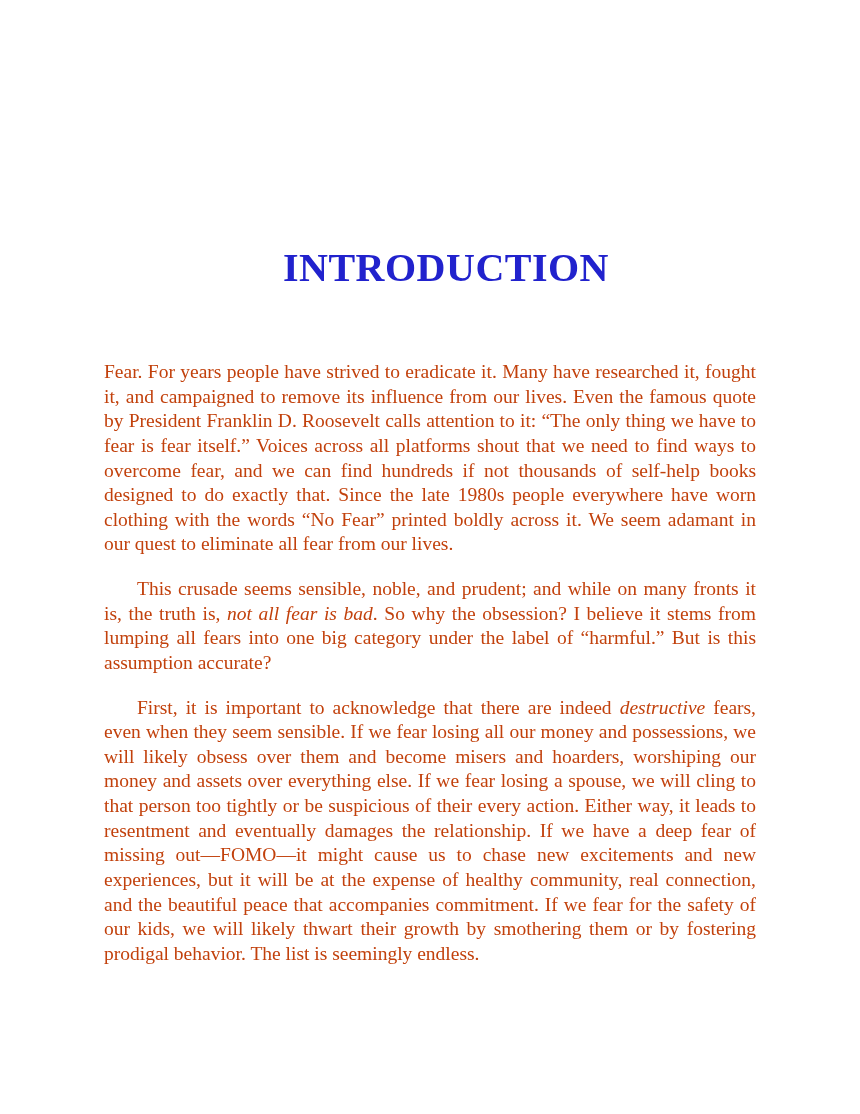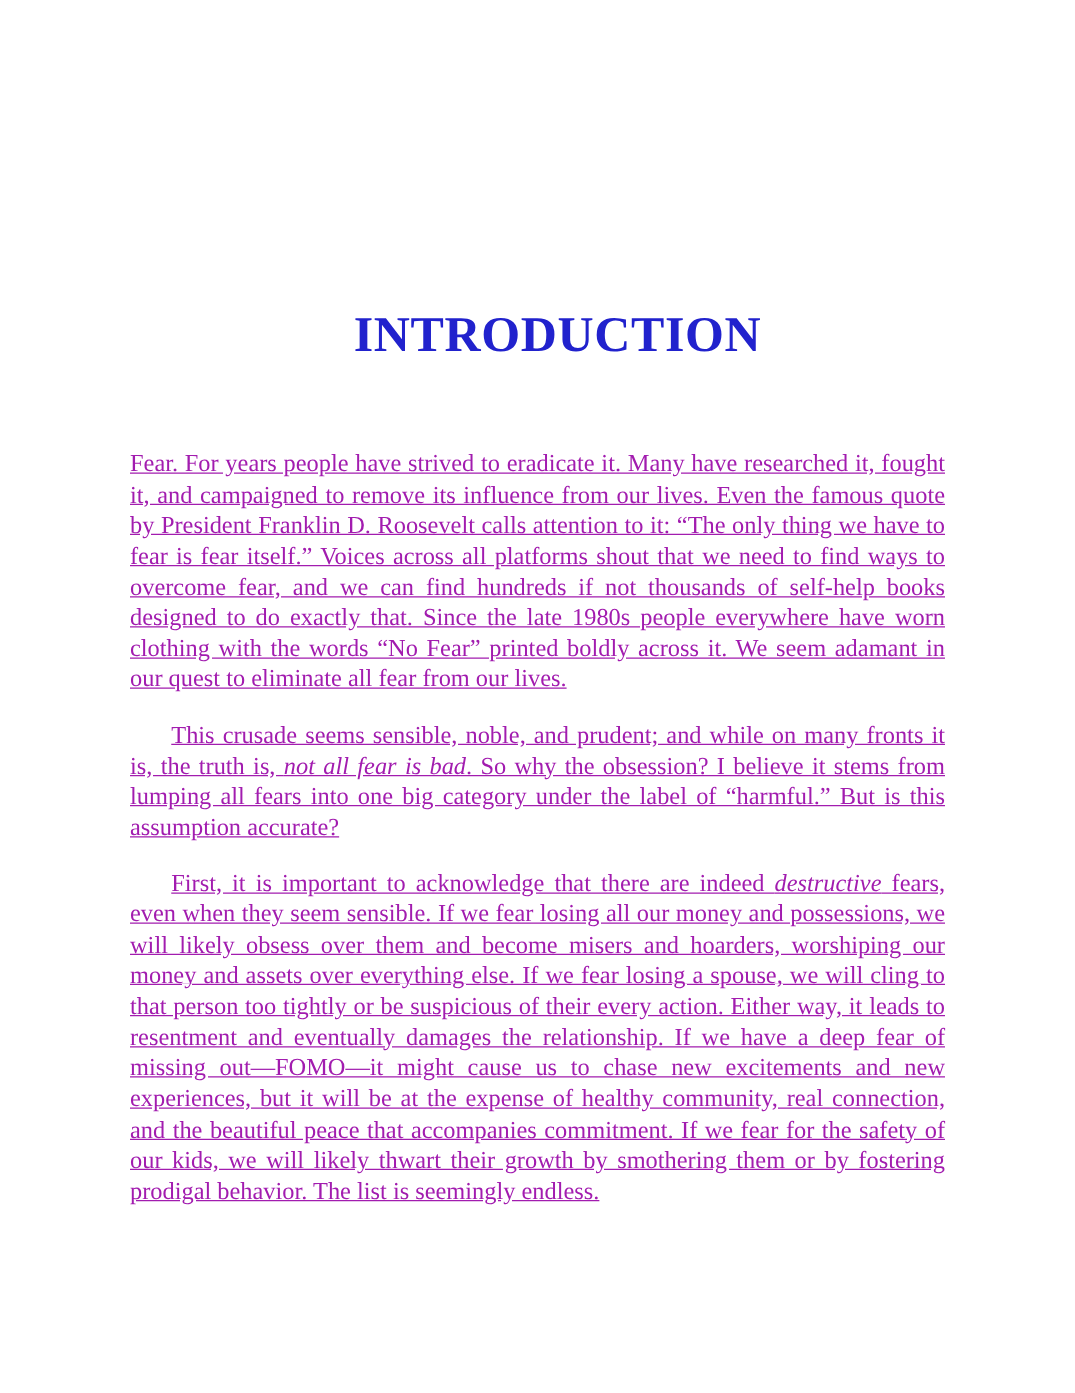--- a/index.html
+++ b/index.html
@@ -47,18 +47,18 @@
   }
   .run-italic {
     font-style: italic;
   }
 </style>
 </head>
 <body>
 
 <div class="page" style="background: rgb(255, 255, 255);">
   <h1 class="chapter-title" style="color: rgb(33, 34, 205);">INTRODUCTION</h1>
-  <div class="body-text" style="color: #a21caf; text-decoration: underline;">
+  <div class="body-text" style="color: #c2410c;">
       <p class="para"><span>Fear. For years people have strived to eradicate it. Many have researched it, fought it, and campaigned to remove its influence from our lives. Even the famous quote by President Franklin D. Roosevelt calls attention to it: “The only thing we have to fear is fear itself.” Voices across all platforms shout that we need to find ways to overcome fear, and we can find hundreds if not thousands of self-help books designed to do exactly that. Since the late 1980s people everywhere have worn clothing with the words “No Fear” printed boldly across it. We seem adamant in our quest to eliminate all fear from our lives.</span></p>
       <p class="para indent"><span>This crusade seems sensible, noble, and prudent; and while on many fronts it is, the truth is, </span><span class="run-italic">not all fear is bad</span><span>. So why the obsession? I believe it stems from lumping all fears into one big category under the label of “harmful.” But is this assumption accurate?</span></p>
       <p class="para indent"><span>First, it is important to acknowledge that there are indeed </span><span class="run-italic">destructive</span><span> fears, even when they seem sensible. If we fear losing all our money and possessions, we will likely obsess over them and become misers and hoarders, worshiping our money and assets over everything else. If we fear losing a spouse, we will cling to that person too tightly or be suspicious of their every action. Either way, it leads to resentment and eventually damages the relationship. If we have a deep fear of missing out—FOMO—it might cause us to chase new excitements and new experiences, but it will be at the expense of healthy community, real connection, and the beautiful peace that accompanies commitment. If we fear for the safety of our kids, we will likely thwart their growth by smothering them or by fostering prodigal behavior. The list is seemingly endless.</span></p>
     </div>
 </div>
 
 </body></html>

